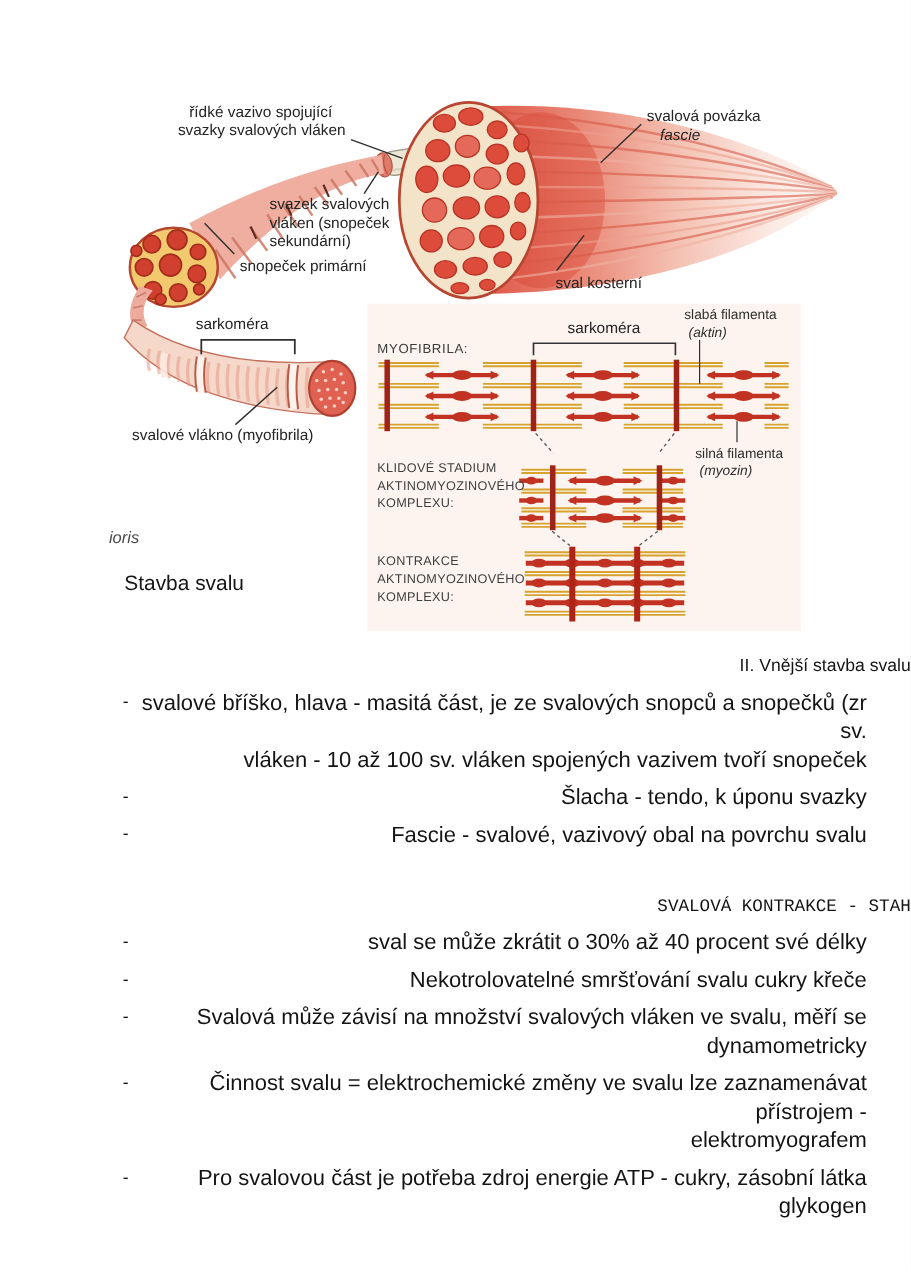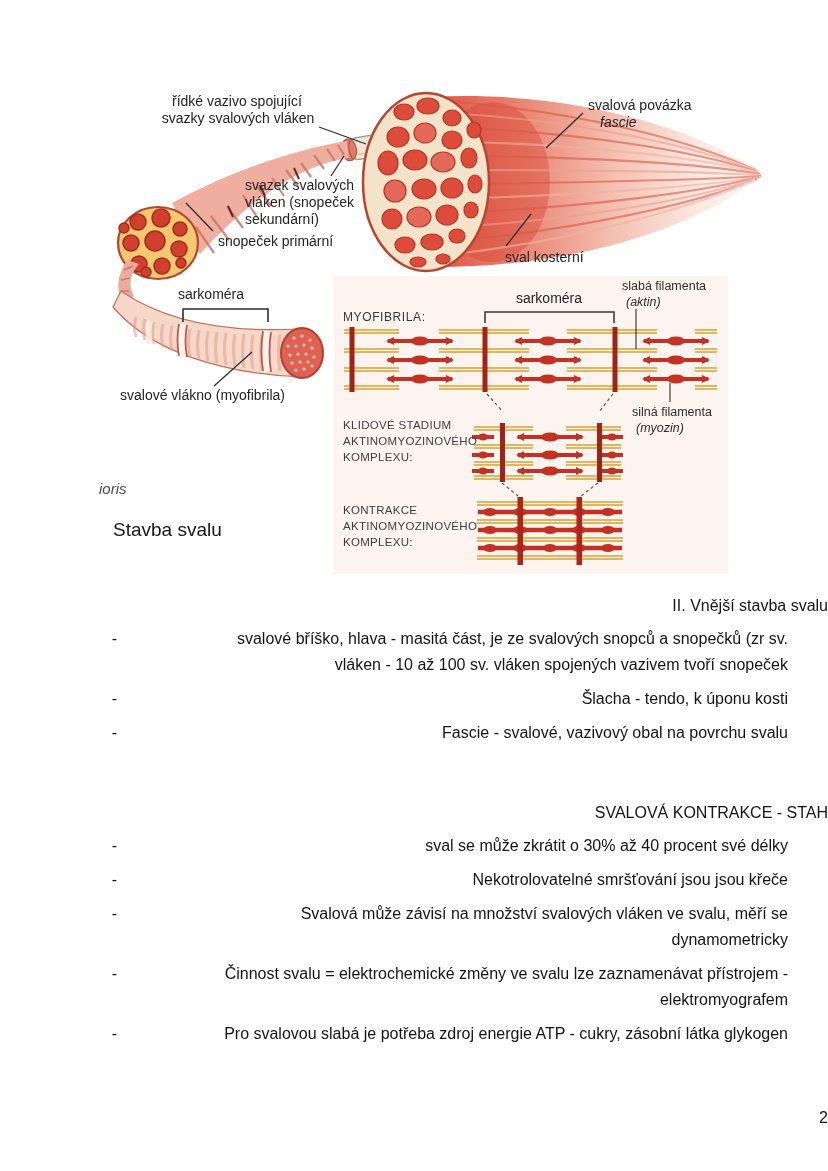--- a/index.html
+++ b/index.html
@@ -23,25 +23,25 @@
   .lbl-fil{font-size:12.5px;fill:#2e2e2e;}
   .lbl-ioris{font-size:15px;font-style:italic;fill:#4a4a4a;}
   .lbl-caption{font-size:19px;fill:#161616;}
   .content{
     position:absolute;top:580px;left:0;width:828px;
     padding:0 0 0 98px;box-sizing:border-box;text-align:right;
   }
   .sec-heading{
     font-size:16px;line-height:26px;margin:13px 0 7px 0;
   }
-  .sec-heading.second{margin-top:54px;}
+  .sec-heading.second{margin-top:39px;font-family:Liberation Mono, monospace;}
   .bullet{display:flex;margin:0 0 8px 0;width:690px;}
   .bullet .dash{flex:none;width:19px;font-size:16px;line-height:26px;}
   .bullet .btext{
-    flex:1;font-size:16px;line-height:26px;white-space:pre-line;
+    flex:1;font-size:20px;line-height:26px;white-space:pre-line;
   }
   .page-number{font-size:16px;line-height:26px;margin-top:58px;}
 </style>
 </head>
 <body>
 
 <div class="page">
 
   <div class="figure-wrap">
   <svg width="828" height="580" viewBox="0 0 828 580" xmlns="http://www.w3.org/2000/svg">
@@ -331,48 +331,48 @@
 
     <div class="sec-heading">II. Vnější stavba svalu</div>
 
     <div class="bullet">
       <span class="dash">-</span>
       <span class="btext">svalové bříško, hlava - masitá část, je ze svalových snopců a snopečků (zr sv.
 vláken - 10 až 100 sv. vláken spojených vazivem tvoří snopeček</span>
     </div>
     <div class="bullet">
       <span class="dash">-</span>
-      <span class="btext">Šlacha - tendo, k úponu kosti</span>
+      <span class="btext">Šlacha - tendo, k úponu svazky</span>
     </div>
     <div class="bullet">
       <span class="dash">-</span>
       <span class="btext">Fascie - svalové, vazivový obal na povrchu svalu</span>
     </div>
 
     <div class="sec-heading second">SVALOVÁ KONTRAKCE - STAH</div>
 
     <div class="bullet">
       <span class="dash">-</span>
       <span class="btext">sval se může zkrátit o 30% až 40 procent své délky</span>
     </div>
     <div class="bullet">
       <span class="dash">-</span>
-      <span class="btext">Nekotrolovatelné smršťování jsou jsou křeče</span>
+      <span class="btext">Nekotrolovatelné smršťování svalu cukry křeče</span>
     </div>
     <div class="bullet">
       <span class="dash">-</span>
       <span class="btext">Svalová může závisí na množství svalových vláken ve svalu, měří se
 dynamometricky</span>
     </div>
     <div class="bullet">
       <span class="dash">-</span>
       <span class="btext">Činnost svalu = elektrochemické změny ve svalu lze zaznamenávat přístrojem -
 elektromyografem</span>
     </div>
     <div class="bullet">
       <span class="dash">-</span>
-      <span class="btext">Pro svalovou slabá je potřeba zdroj energie ATP - cukry, zásobní látka glykogen</span>
+      <span class="btext">Pro svalovou část je potřeba zdroj energie ATP - cukry, zásobní látka glykogen</span>
     </div>
 
     <div class="page-number">2</div>
   </div>
 
 </div>
 
 </body></html>

